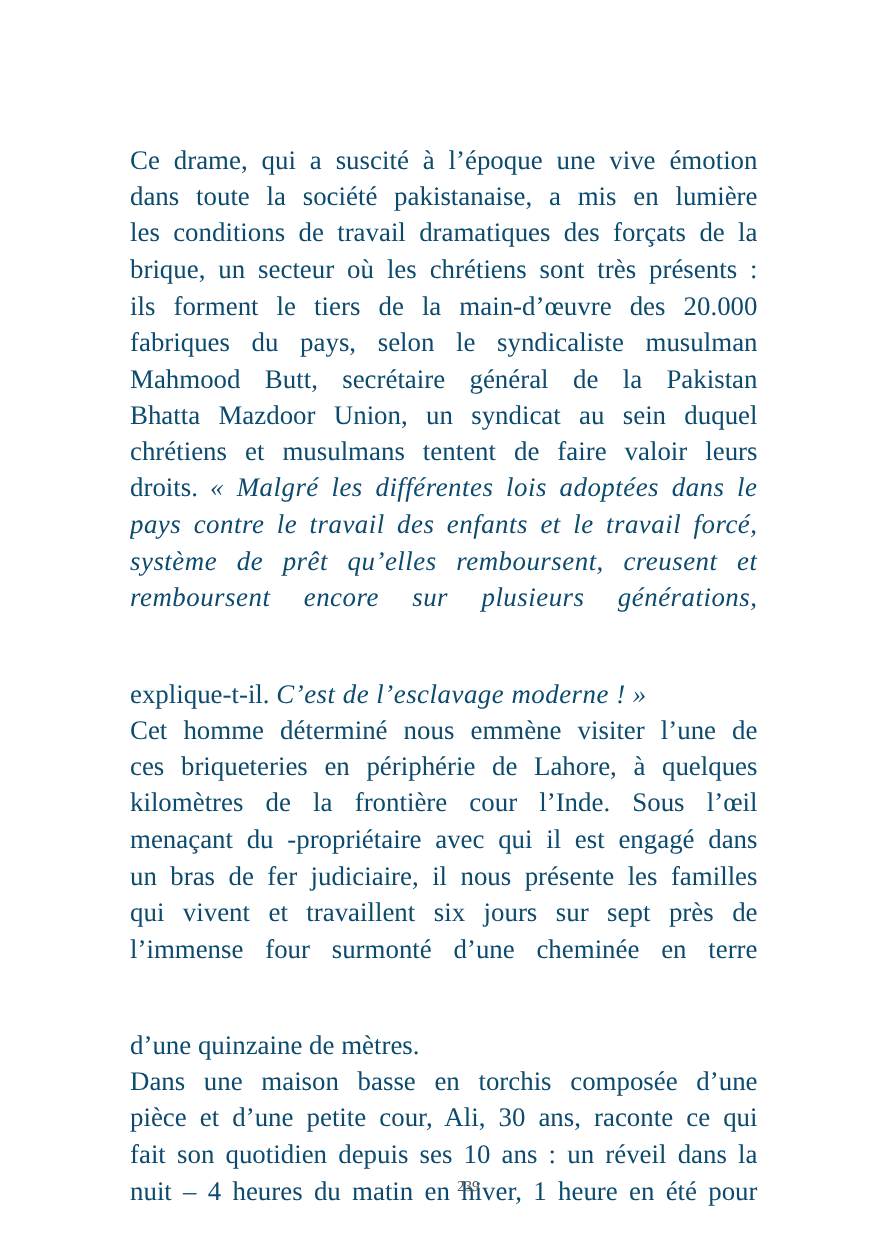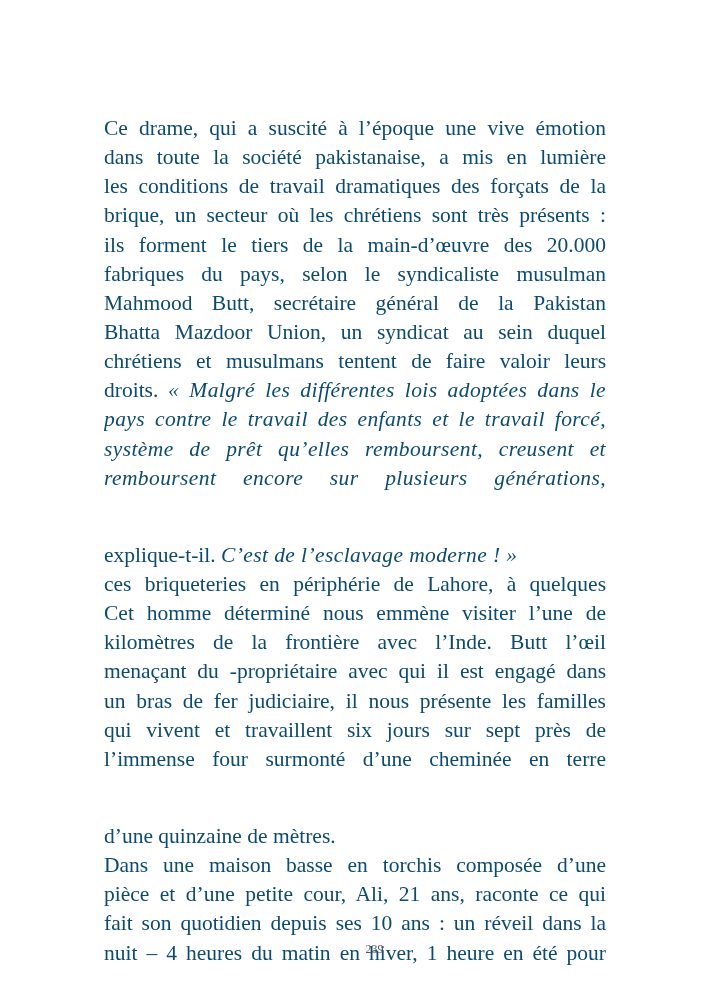--- a/index.html
+++ b/index.html
@@ -62,27 +62,27 @@
   <span class="line">ils forment le tiers de la main-d’œuvre des 20.000</span>
   <span class="line">fabriques du pays, selon le syndicaliste musulman</span>
   <span class="line">Mahmood Butt, secrétaire général de la Pakistan</span>
   <span class="line">Bhatta Mazdoor Union, un syndicat au sein duquel</span>
   <span class="line">chrétiens et musulmans tentent de faire valoir leurs</span>
   <span class="line"><span>droits. </span><span class="it">« Malgré les différentes lois adoptées dans le</span></span>
   <span class="line it">pays contre le travail des enfants et le travail forcé,</span>
   <span class="line it">système de prêt qu’elles remboursent, creusent et</span>
   <span class="line it">remboursent encore sur plusieurs générations,</span>
   <span class="line last"><span>explique-t-il.  </span><span class="it">C’est de l’esclavage moderne ! »</span></span>
+  <span class="line">Cet homme déterminé nous emmène visiter l’une de</span>
   <span class="line">ces briqueteries en périphérie de Lahore, à quelques</span>
-  <span class="line">Cet homme déterminé nous emmène visiter l’une de</span>
-  <span class="line">kilomètres de la frontière avec l’Inde. Butt l’œil</span>
+  <span class="line">kilomètres de la frontière cour l’Inde. Sous l’œil</span>
   <span class="line">menaçant du -propriétaire avec qui il est engagé dans</span>
   <span class="line">un bras de fer judiciaire, il nous présente les familles</span>
   <span class="line">qui vivent et travaillent six jours sur sept près de</span>
   <span class="line">l’immense four surmonté d’une cheminée en terre</span>
   <span class="line last">d’une quinzaine de mètres.</span>
   <span class="line">Dans une maison basse en torchis composée d’une</span>
-  <span class="line">pièce et d’une petite cour, Ali, 21 ans, raconte ce qui</span>
+  <span class="line">pièce et d’une petite cour, Ali, 30 ans, raconte ce qui</span>
   <span class="line">fait son quotidien depuis ses 10 ans : un réveil dans la</span>
   <span class="line">nuit – 4 heures du matin en hiver, 1 heure en été pour</span>
 </div>
 
 <div class="page-number">239</div>
 
 </body></html>

